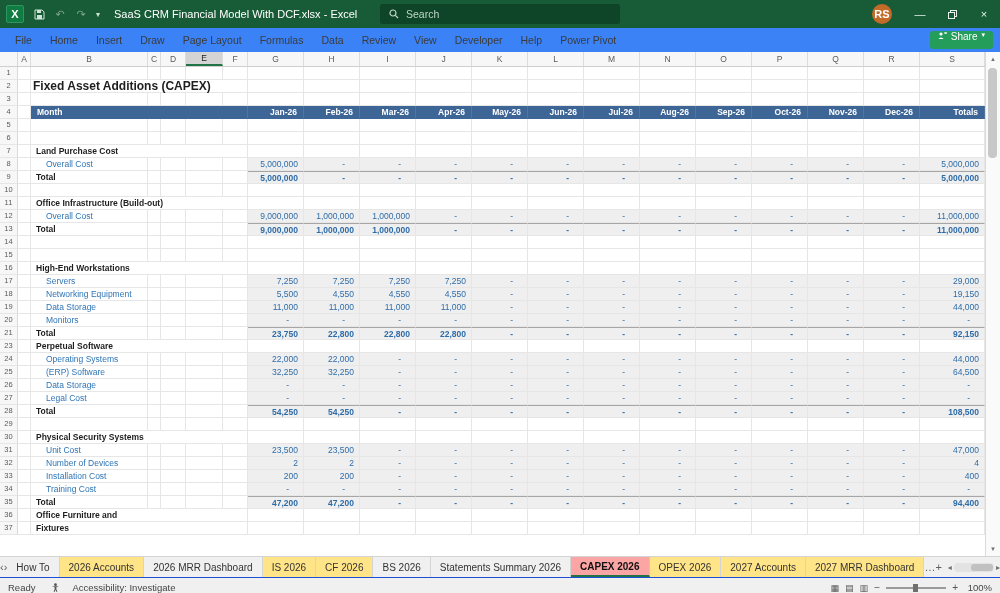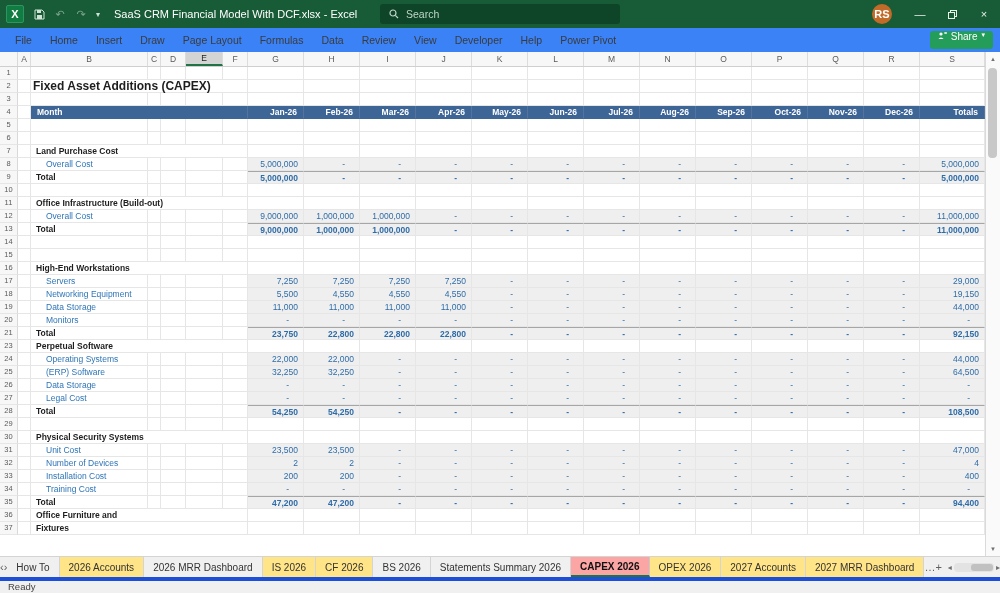--- a/index.html
+++ b/index.html
@@ -65,21 +65,21 @@
   .stab { padding:0 9px; display:flex; align-items:center; font-size:10px; color:#333; border-right:1px solid #D4D4D4; white-space:nowrap; }
   .stab.yellow { background:#FFE488; }
   .stab.plain { background:transparent; }
   .stab.active { background:#fca5a5; font-weight:bold; color:#111; border-bottom:2px solid #217346; border-right:1px solid #C9C9C9; }
   .hscroll { margin-left:auto; display:flex; align-items:center; gap:2px; padding:0 6px; color:#6f6f6f; }
   .hs-arrow { font-size:8px; }
   .hs-track { width:40px; height:9px; background:#E3E3E3; border-radius:4px; position:relative; }
   .hs-thumb { position:absolute; right:1px; top:1px; width:22px; height:7px; background:#C1C1C1; border-radius:3px; }
 
   
-  .statusbar { position:absolute; top:577px; left:0; width:1000px; height:16px; background:#F0F0F0; border-top:4px solid #1d4ed8; display:flex; align-items:flex-start; font-size:9.5px; color:#444;flex-direction:column; }
+  .statusbar { position:absolute; top:577px; left:0; width:1000px; height:16px; background:#F0F0F0; border-top:1px solid #1d4ed8; display:flex; align-items:flex-end; font-size:9.5px; color:#444; }
   .sb-ready { padding:0 10px 0 8px; }
   .sb-acc { display:flex; align-items:center; gap:12px; padding-left:6px; }
   .sb-right { margin-left:auto; display:flex; align-items:center; gap:6px; padding-right:8px; }
   .viewic { font-size:9px; color:#555; }
   .zoom-sign { font-size:10px; color:#555; }
   .zoom-track { width:60px; height:2px; background:#9a9a9a; position:relative; }
   .zoom-thumb { position:absolute; left:27px; top:-3px; width:5px; height:8px; background:#6f6f6f; }
   .zoom-label { min-width:28px; text-align:right; }
   svg { display:block; }
 </style>

